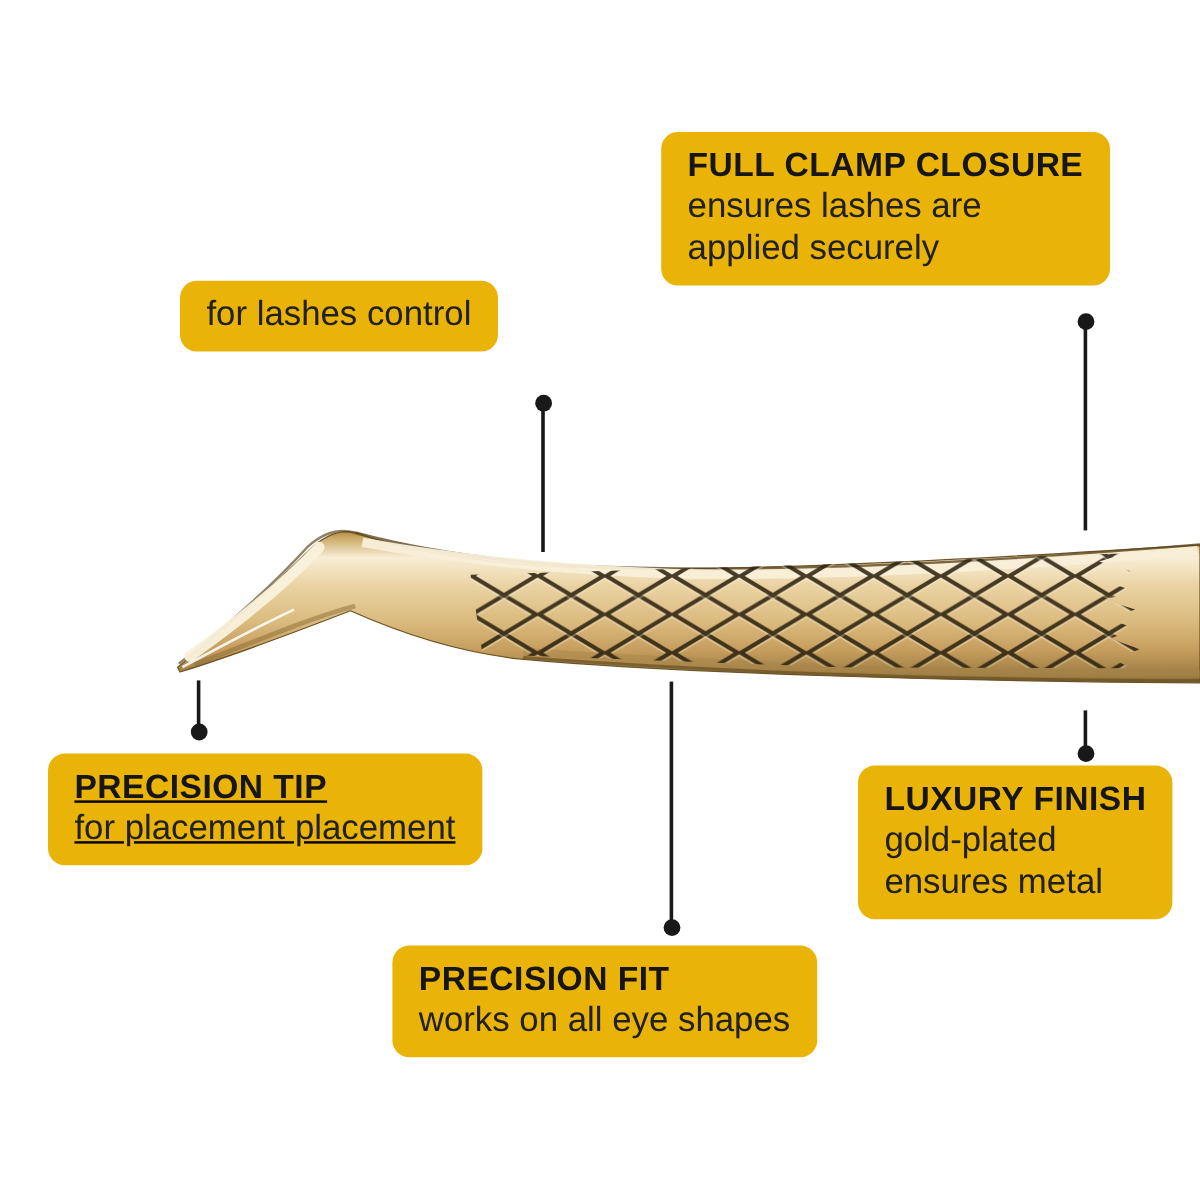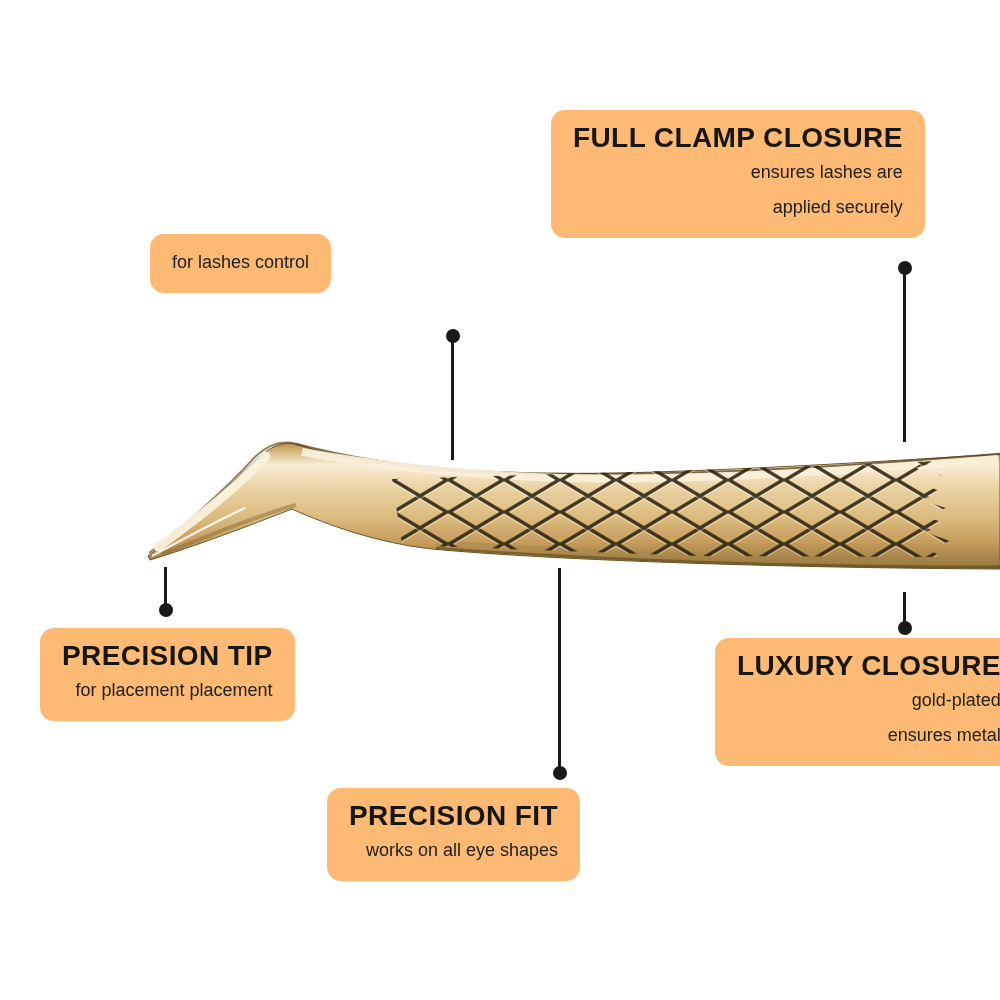--- a/index.html
+++ b/index.html
@@ -17,35 +17,34 @@
   }
   .tweezers-svg {
     position: absolute;
     left: 0; top: 0;
     width: 1000px; height: 1000px;
     pointer-events: none;
   }
   .callout {
     position: absolute;
     display: inline-block;
-    background: #fdba74;
+    background: #eab308;
     border-radius: 14px;
     padding: 11px 22px 13px 22px;
     white-space: nowrap;
-    text-align: right;
   }
   .callout-title {
     font-size: 28px;
     font-weight: 800;
     letter-spacing: 0.4px;
     color: #161616;
     line-height: 34px;
   }
   .callout-desc {
-    font-size: 18px;
+    font-size: 29px;
     font-weight: 400;
     color: #212121;
     line-height: 35px;
     white-space: pre-line;
   }
   .leader {
     position: absolute;
     width: 3px;
     background: #191919;
   }
@@ -57,21 +56,21 @@
     border-radius: 50%;
     background: #191919;
     transform: translateX(-50%);
   }
   .leader.dot-top .dot    { top: -7px; }
   .leader.dot-bottom .dot { bottom: -7px; }
 
   
   .co-full-clamp { left: 551px; top: 110px; }
   .co-ergonomic  { left: 150px; top: 234px; }
-  .co-precision  { left: 40px;  top: 628px; }
+  .co-precision  { left: 40px;  top: 628px; text-decoration: underline; }
   .co-luxury     { left: 715px; top: 638px; }
   .co-universal  { left: 327px; top: 788px; }
 
   
   .ld-full-clamp { left: 903px; top: 268px; height: 174px; }
   .ld-ergonomic  { left: 451px; top: 336px; height: 124px; }
   .ld-precision  { left: 164px; top: 567px; height: 43px; }
   .ld-universal  { left: 558px; top: 568px; height: 205px; }
   .ld-luxury     { left: 903px; top: 592px; height: 36px; }
 </style>
@@ -157,21 +156,21 @@
   <div class="callout co-ergonomic">
     <div class="callout-desc">for lashes control</div>
   </div>
 
   <div class="callout co-precision">
     <div class="callout-title">PRECISION TIP</div>
     <div class="callout-desc">for placement placement</div>
   </div>
 
   <div class="callout co-luxury">
-    <div class="callout-title">LUXURY CLOSURE</div>
+    <div class="callout-title">LUXURY FINISH</div>
     <div class="callout-desc">gold-plated
 ensures metal</div>
   </div>
 
   <div class="callout co-universal">
     <div class="callout-title">PRECISION FIT</div>
     <div class="callout-desc">works on all eye shapes</div>
   </div>
 
 </div>

